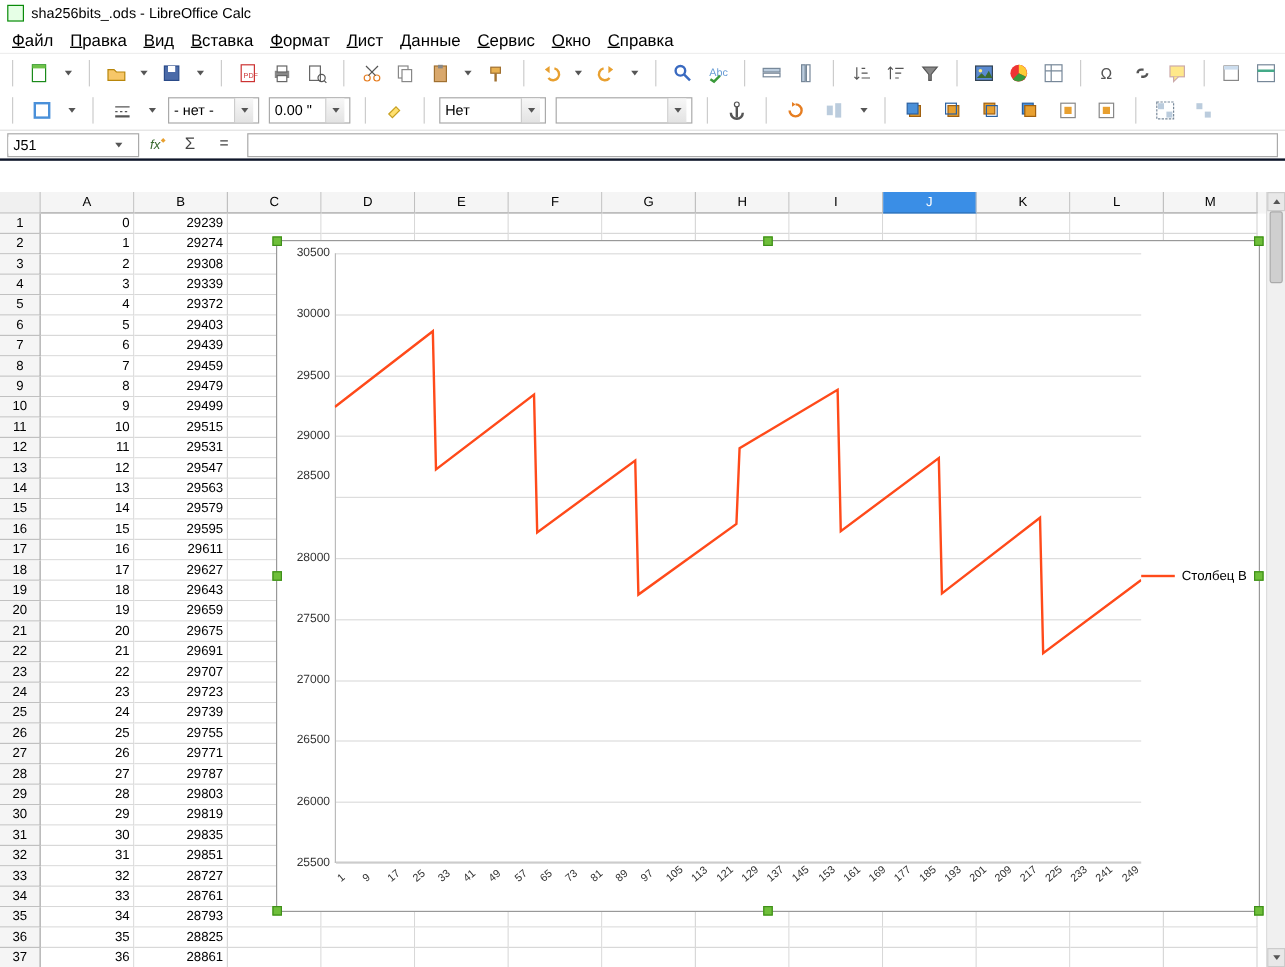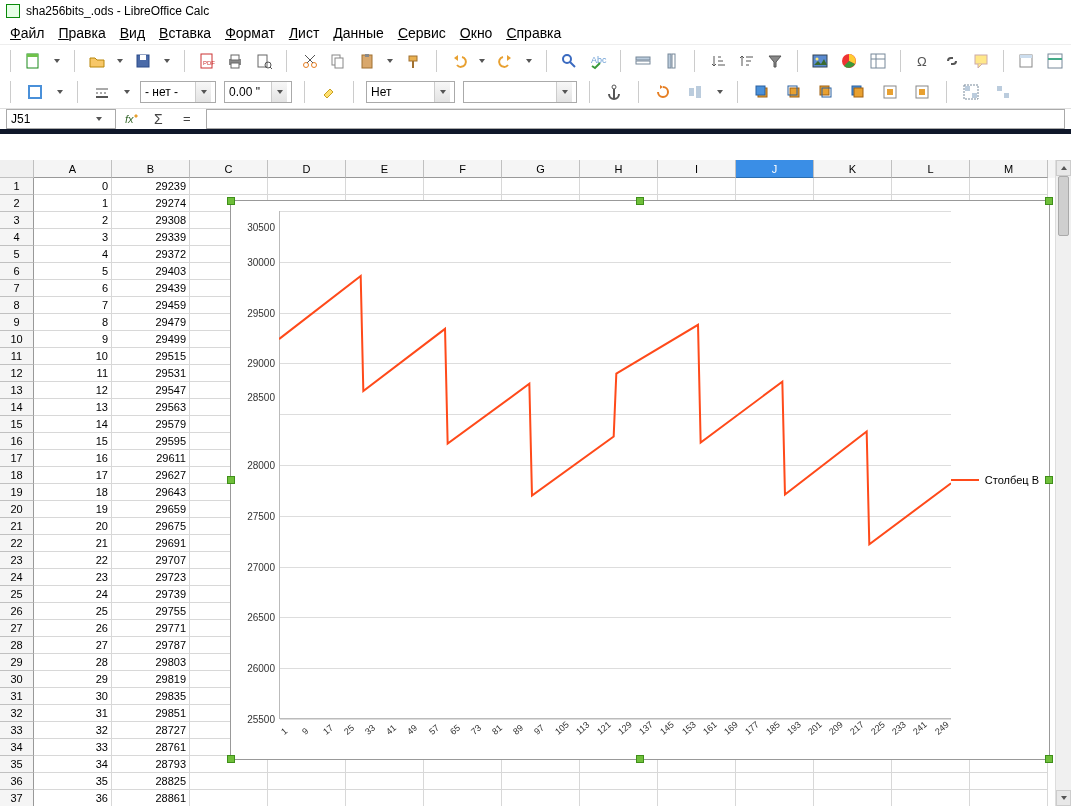--- a/index.html
+++ b/index.html
@@ -86,32 +86,32 @@
     display:flex; align-items:center; justify-content:center;
   }
   
   .formulabar {
     height: 26px;
     display: flex;
     align-items: center;
     gap: 6px;
     padding: 2px 6px;
     border-top: 1px solid #e0e0e0;
-    border-bottom: 5px solid #0f172a;
+    border-bottom: 2px solid #0f172a;
   }
   .namebox {
     width: 110px; height: 20px;
     border: 1px solid #aaa;
     display: flex; align-items: center;
     background:#fff;
   }
   .namebox input {
     border:none; outline:none; width:88px; font-size:12px; padding:0 4px;
   }
-  .fx-btn { width:22px; height:20px; display:flex; align-items:center; justify-content:center; }
+  .fx-btn { width:22px; height:20px; display:flex; align-items:flex-start; justify-content:center; }
   .formula-input {
     flex: 1;
     height: 20px;
     border: 1px solid #aaa;
     background: #fff;
   }
   
   .sheet {
     position: absolute;
     top: 160px;
@@ -1340,21 +1340,21 @@
 <div class="ylabel" style="top: 518px;">25500</div>
     <div class="ylabel" style="top: 467.2px;">26000</div>
     <div class="ylabel" style="top: 416.4px;">26500</div>
     <div class="ylabel" style="top: 365.6px;">27000</div>
     <div class="ylabel" style="top: 314.8px;">27500</div>
     <div class="ylabel" style="top: 264px;">28000</div>
     <div class="ylabel" style="top: 196px;">28500</div>
     <div class="ylabel" style="top: 162.4px;">29000</div>
     <div class="ylabel" style="top: 111.6px;">29500</div>
     <div class="ylabel" style="top: 60.8px;">30000</div>
-    <div class="ylabel" style="top: 10px; margin-top: 16px;">30500</div>
+    <div class="ylabel" style="top: 10px;">30500</div>
   </div>
 
 <div class="vscroll">
   <div class="arrow">
       <svg width="8" height="8" viewBox="0 0 8 8">
         <path d="M1 6 L4 2 L7 6 Z" fill="#555"></path>
       </svg>
     </div>
   <div class="thumb"></div>
   <div class="arrow" style="position:absolute;bottom:0;left:0;right:0">

